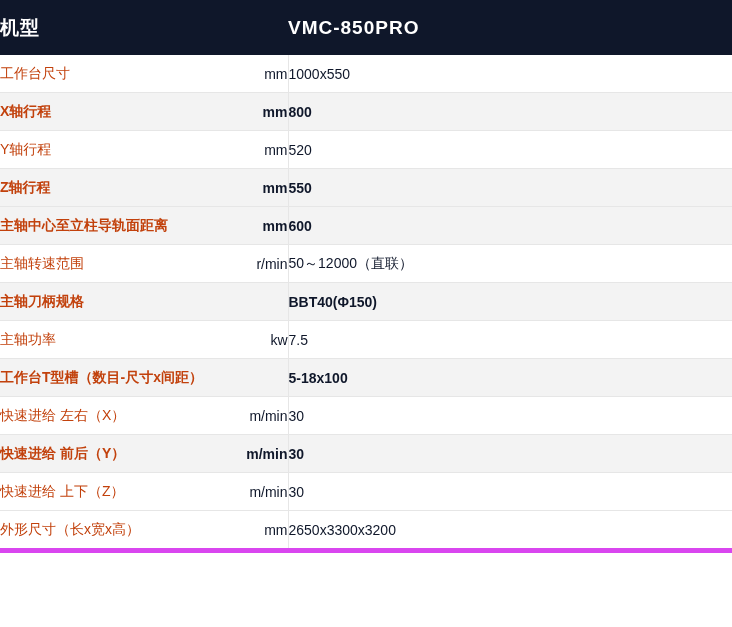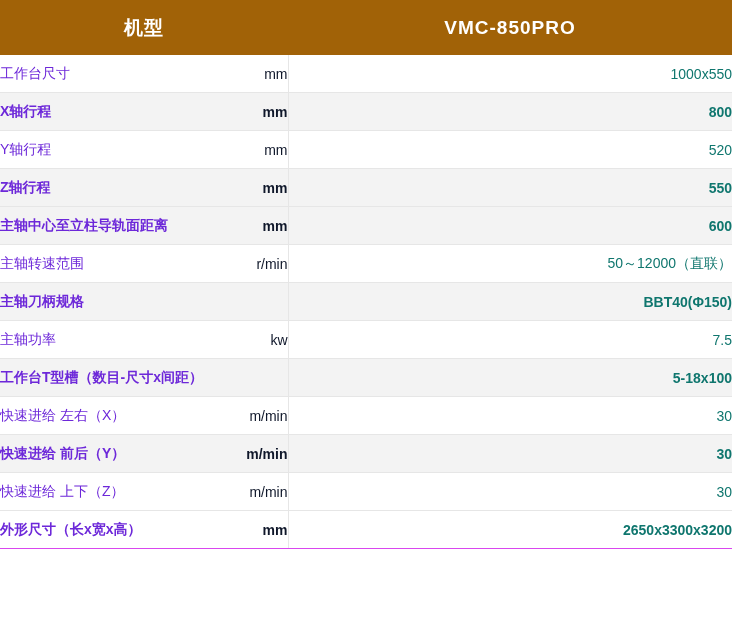--- a/index.html
+++ b/index.html
@@ -18,59 +18,58 @@
     width: 732px;
     border-collapse: collapse;
     table-layout: fixed;
   }
   #spec-table th, #spec-table td {
     padding: 0;
     margin: 0;
   }
   
   .hdr-row th {
-    background: #a16207;
+    background: #0f172a;
     color: #ffffff;
     font-size: 19px;
     font-weight: bold;
     height: 55px;
     letter-spacing: 1px;
-    text-align: center;
+    text-align: left;
     vertical-align: middle;
   }
   .hdr-model {
     
   }
   
   .row td {
     height: 37px;
     font-size: 14px;
     vertical-align: middle;
     border-bottom: 1px solid #e6e6e6;
   }
   .row:last-child td {
-    border-bottom: 1px solid #d946ef;
-    font-weight: bold;
+    border-bottom: 5px solid #d946ef;
   }
   .c-name {
     padding-left: 24px;
     text-align: left;
-    color: #6d28d9;
+    color: #c2410c;
     white-space: nowrap;
   }
   .c-unit {
     text-align: right;
     padding-right: 18px;
     color: #0f172a;
     border-right: 1px solid #e6e6e6;
     white-space: nowrap;
   }
   .c-value {
-    text-align: right;
-    color: #0f766e;
+    text-align: left;
+    color: #0f172a;
     white-space: nowrap;
   }
   .alt td {
     background: #f3f3f3;
     font-weight: bold;
   }
   .plain td {
     background: #ffffff;
   }
   .col-name { width: 216px; }

